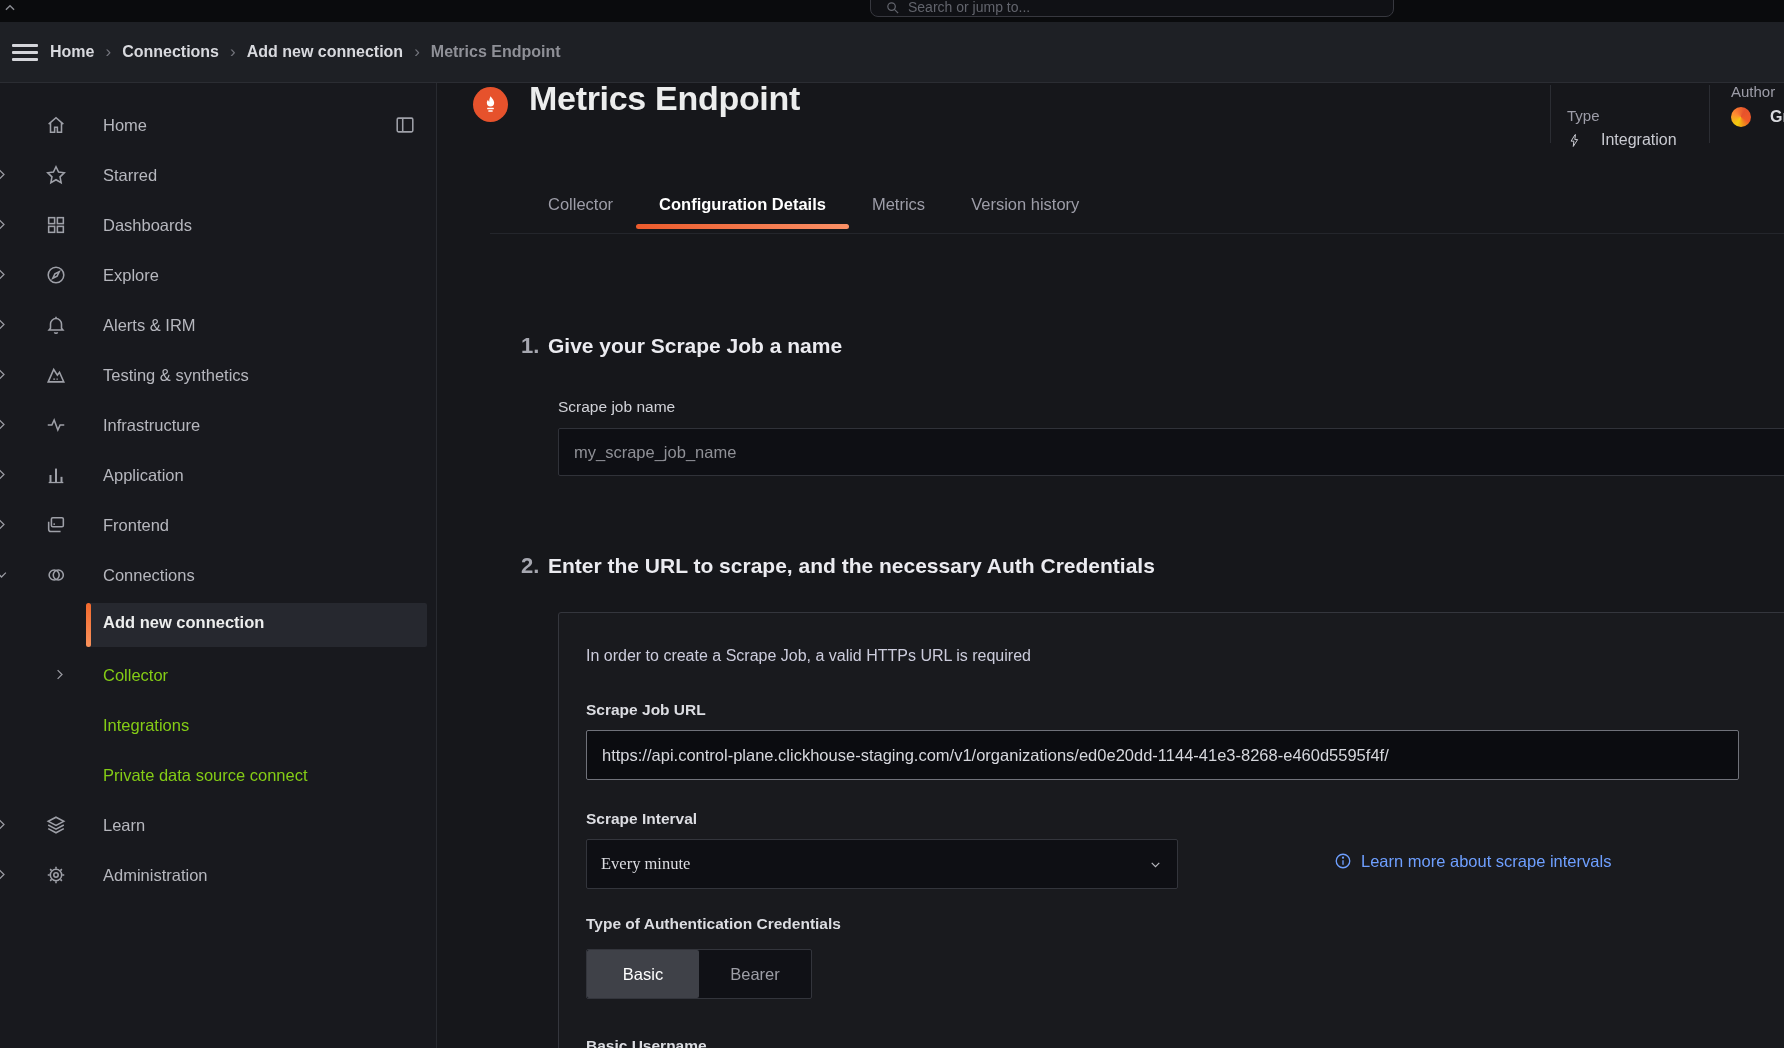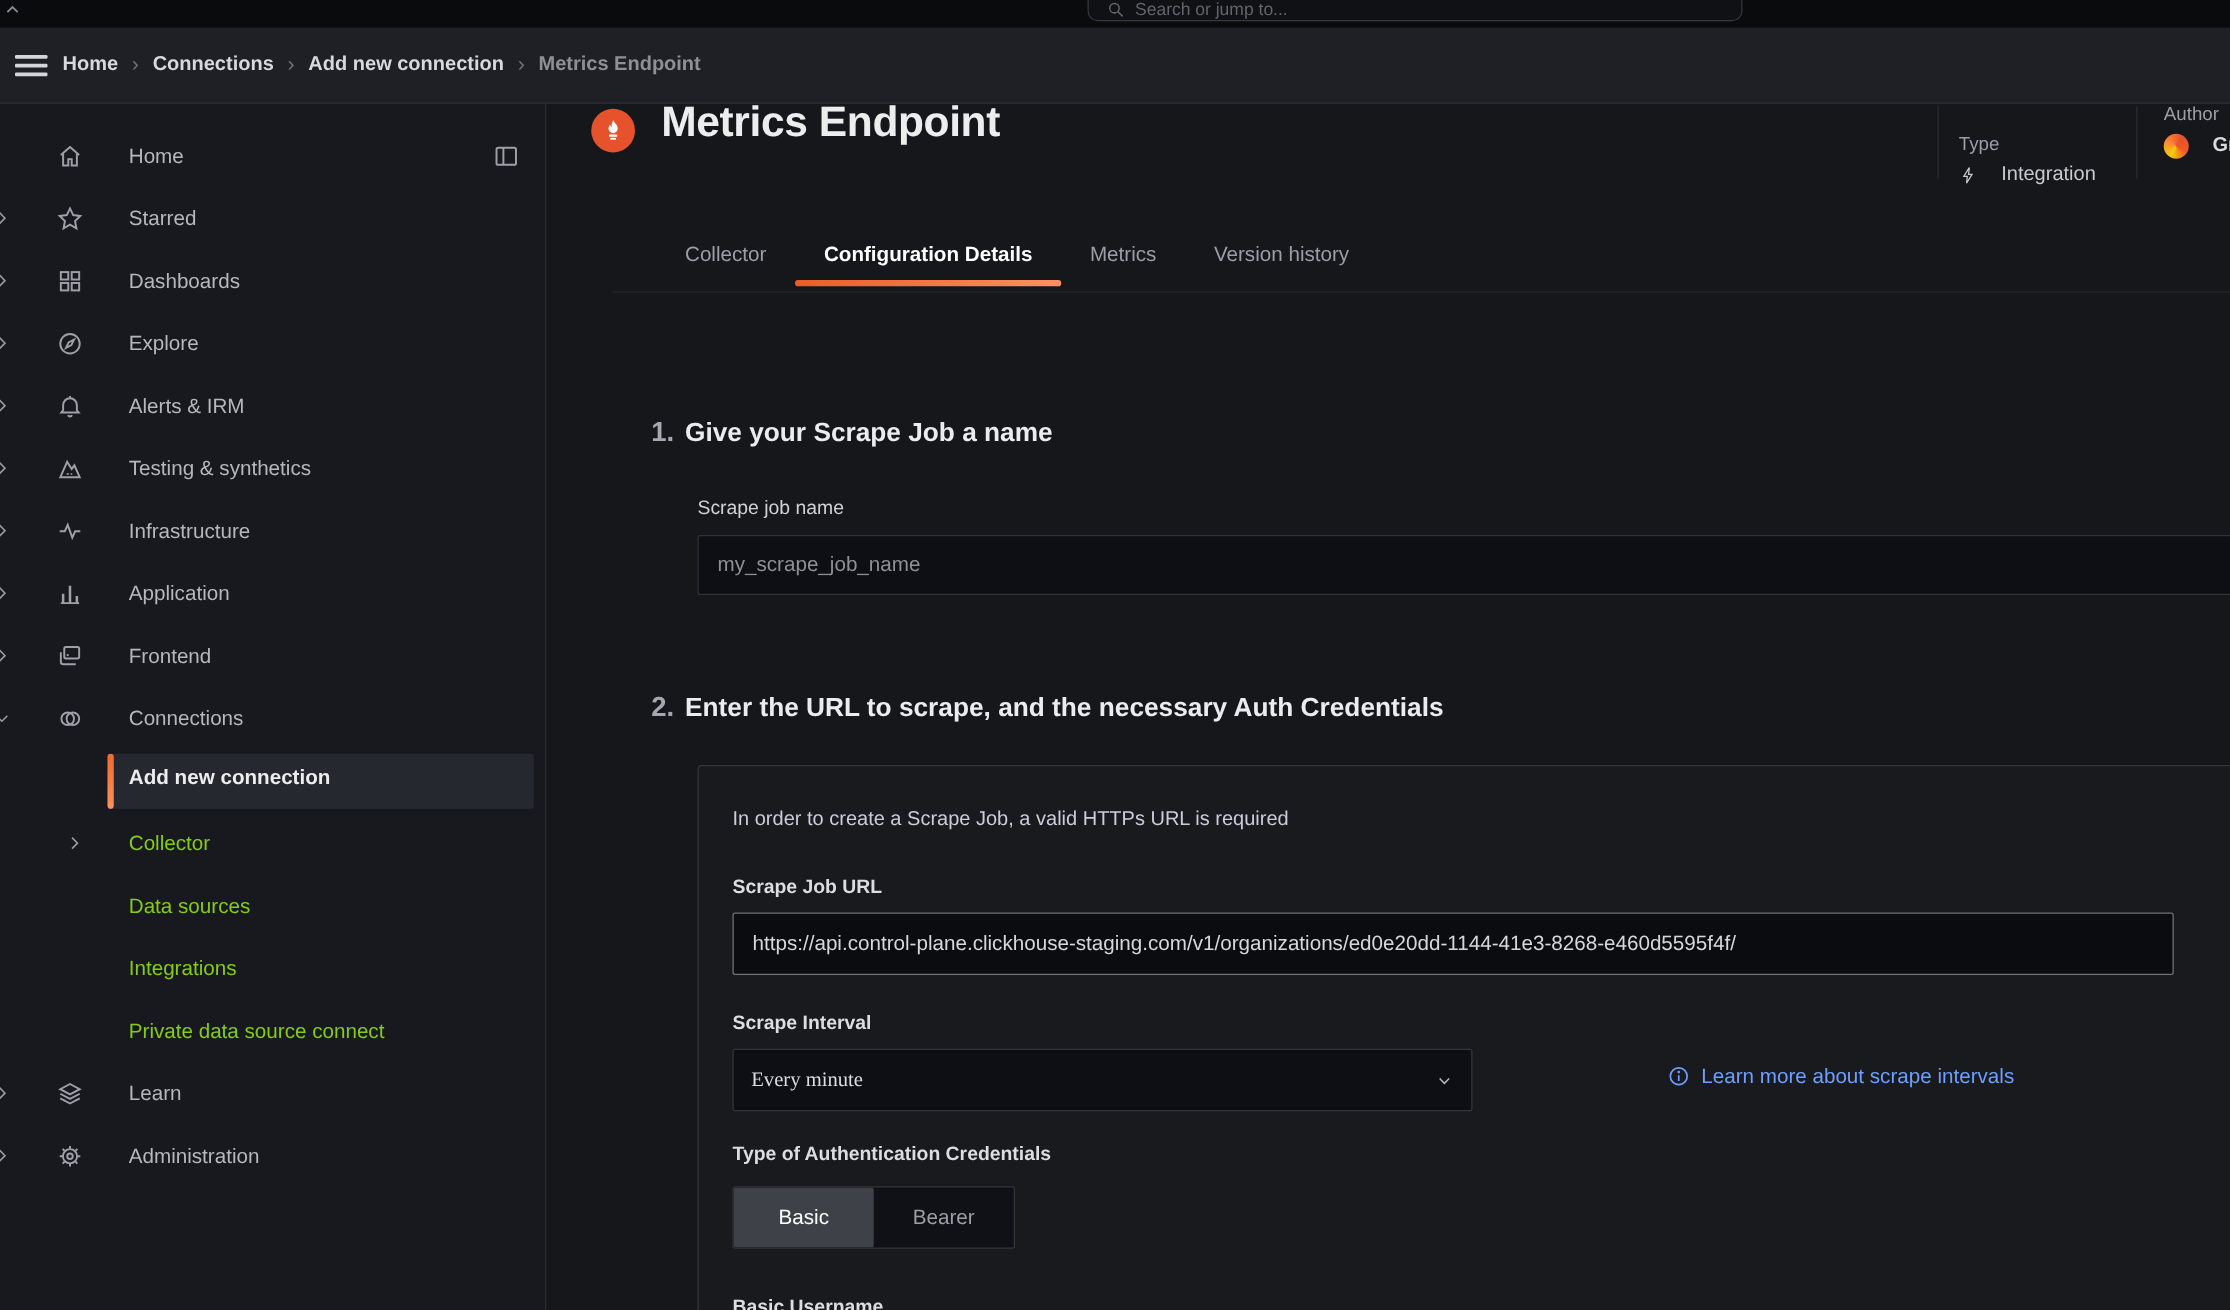--- a/index.html
+++ b/index.html
@@ -305,23 +305,20 @@
 
     <div class="nav-row">
       <span class="sub-chev">
           <svg width="15" height="15" viewBox="0 0 24 24" fill="none" stroke="currentColor" stroke-width="2">
             <polyline points="9,5 16,12 9,19"></polyline>
           </svg>
         </span>
       <span class="sub-label">Collector</span>
     </div>
 
-    <div class="nav-row">
-      <span class="sub-label">Data sources</span>
-    </div>
 
     <div class="nav-row">
       <span class="sub-label">Integrations</span>
     </div>
 
     <div class="nav-row">
       <span class="sub-label">Private data source connect</span>
     </div>
 
     <div class="nav-row">

